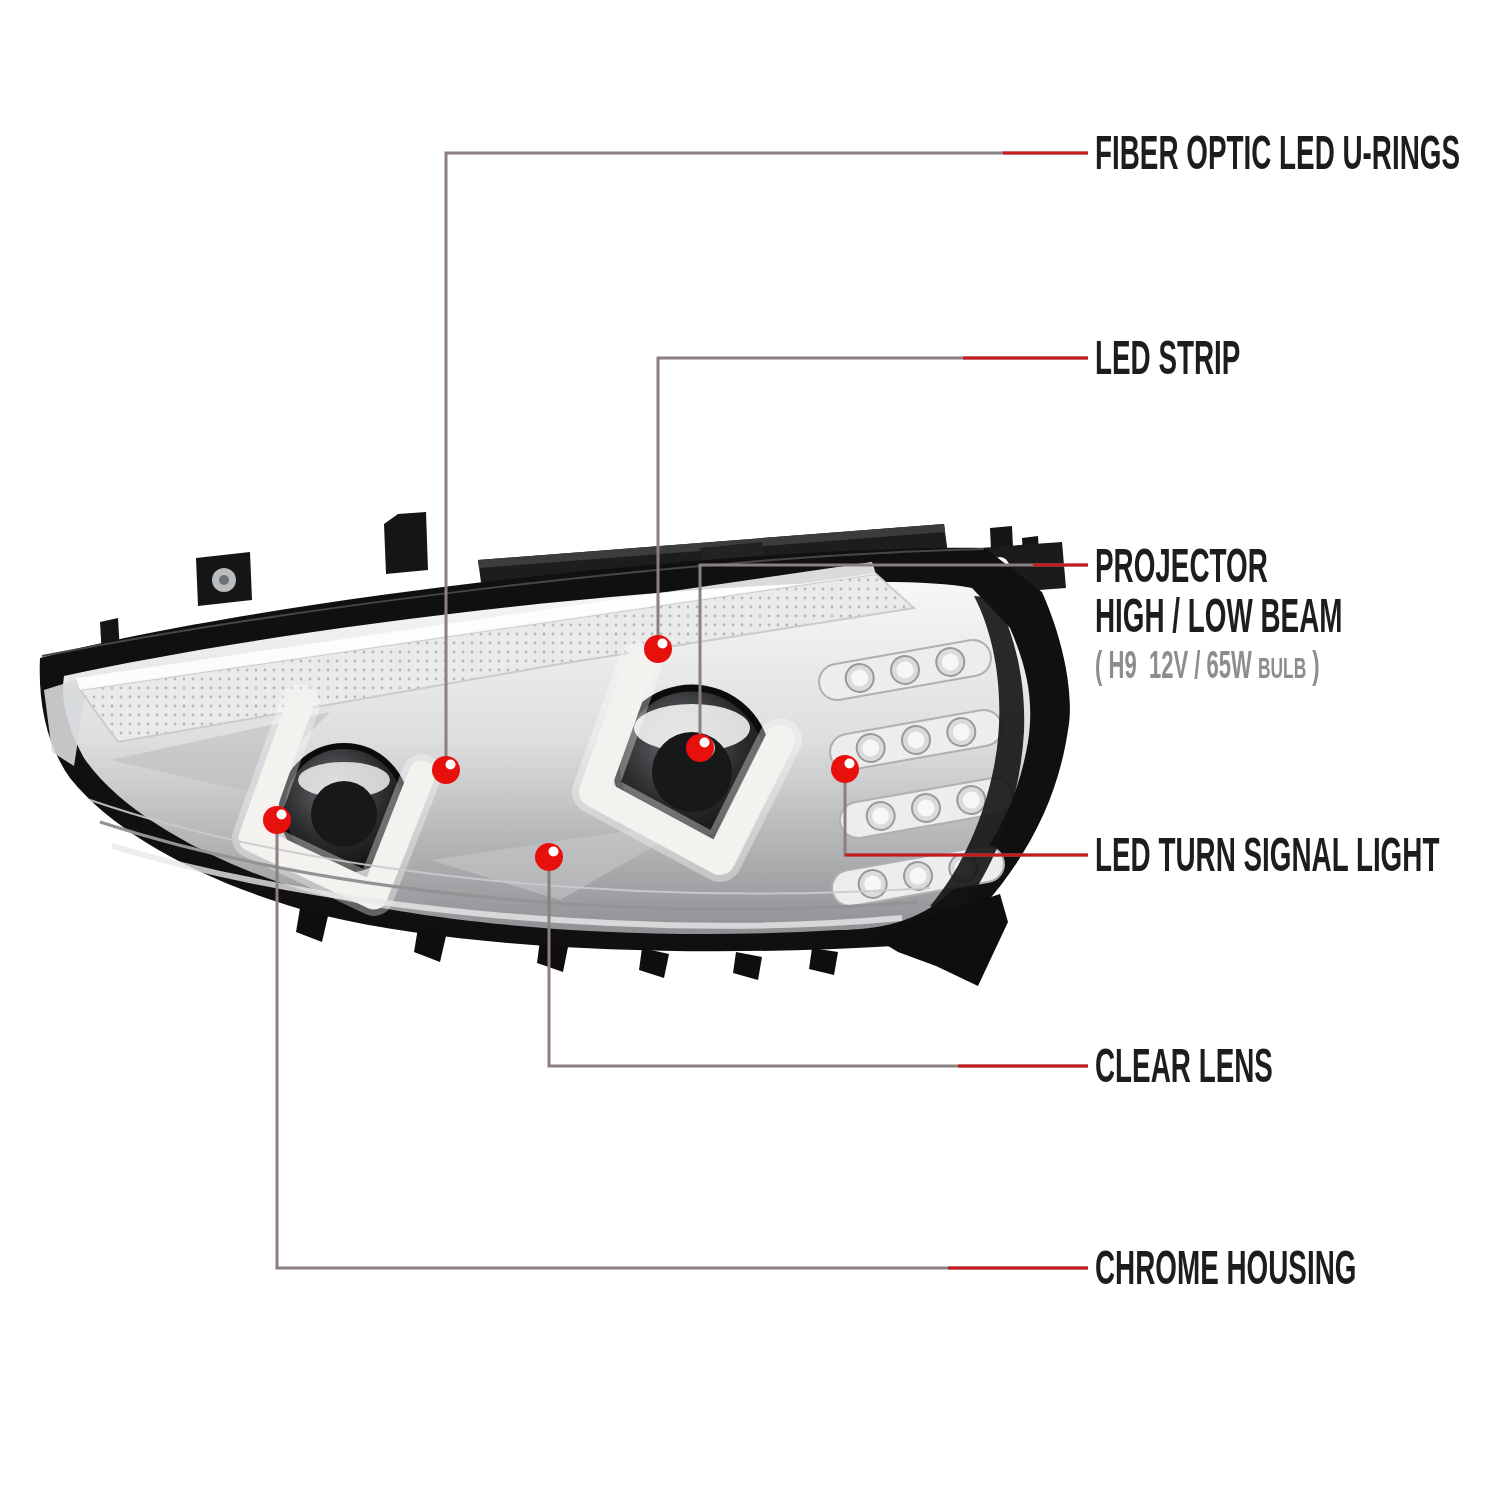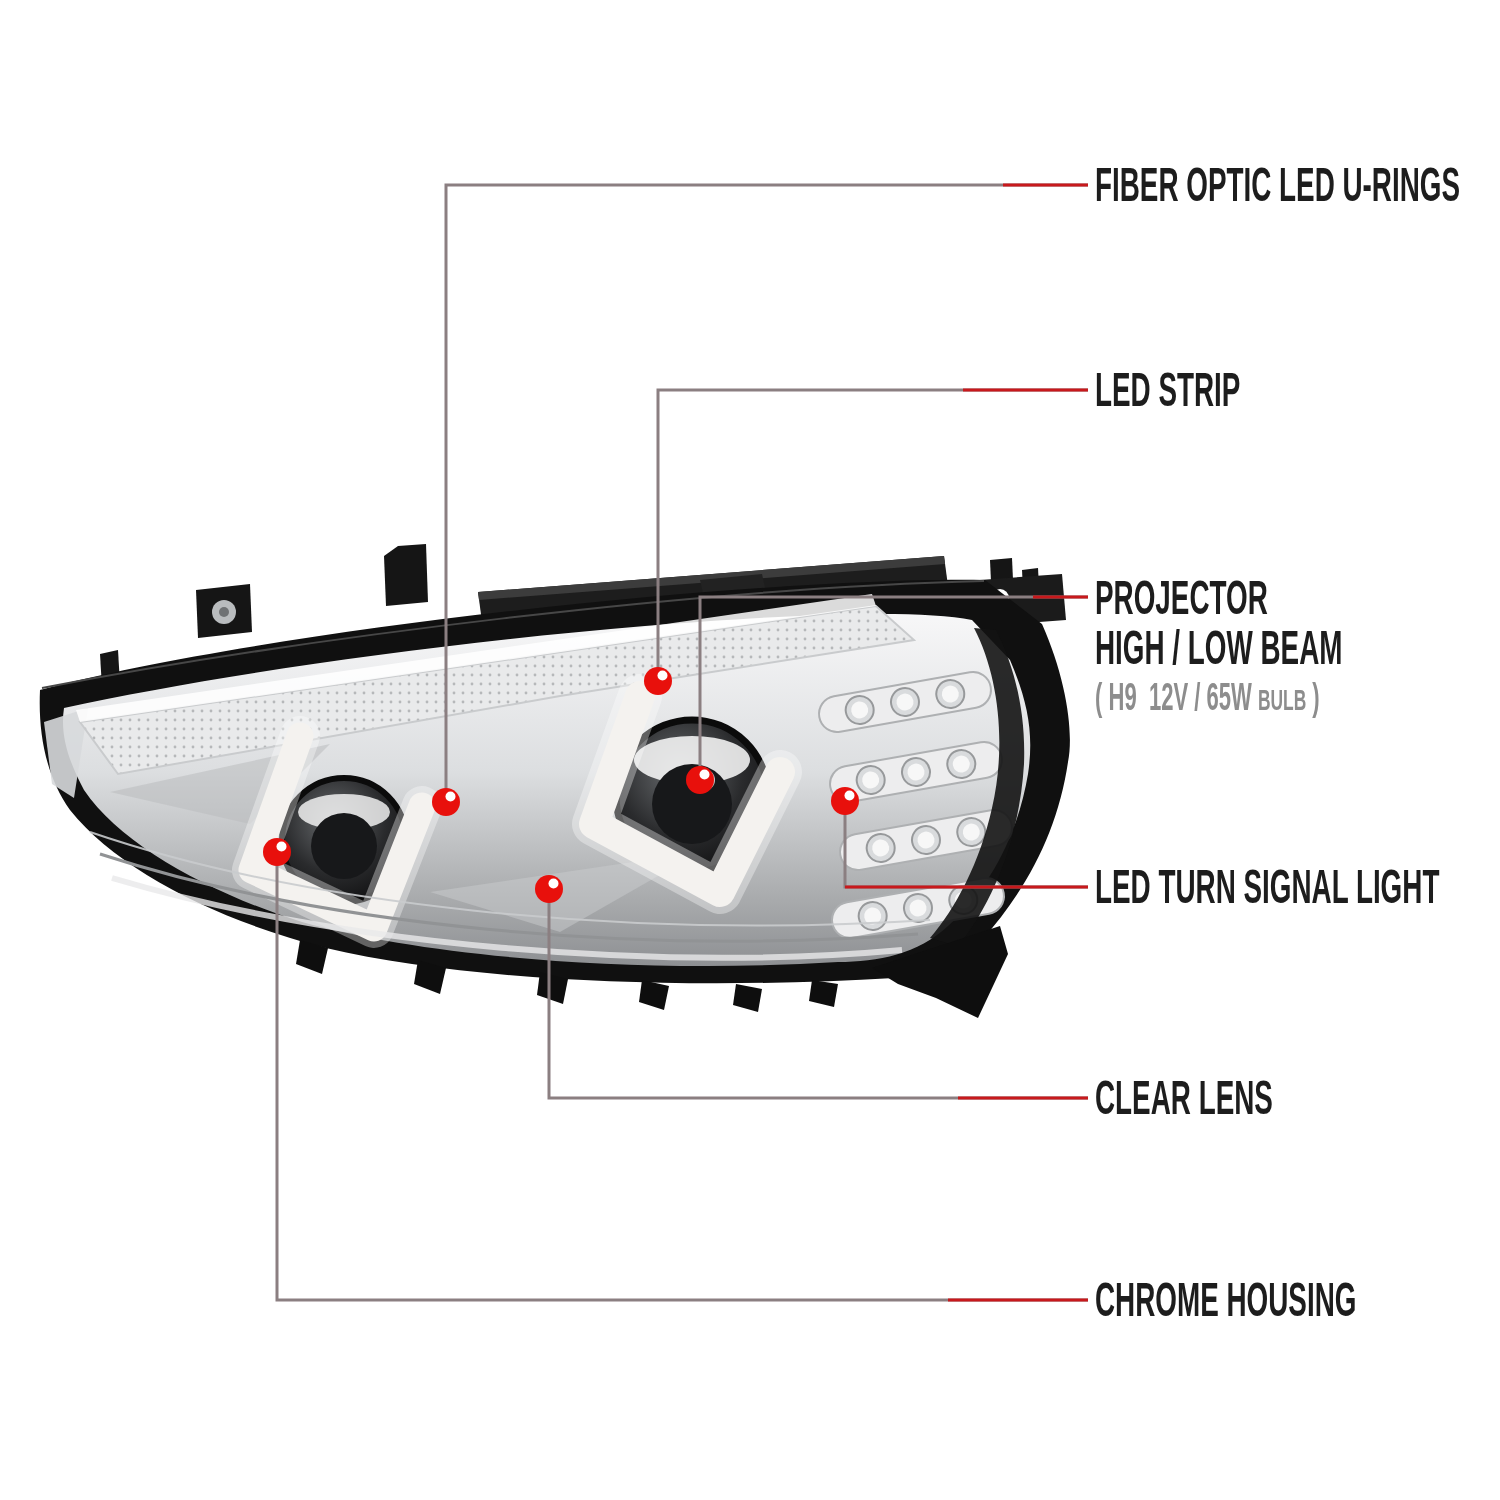--- a/index.html
+++ b/index.html
@@ -1,18 +1,18 @@
 <!DOCTYPE html>
 <html><head>
 <meta charset="utf-8">
 <style>
   html,body{margin:0;padding:0;background:#fff;}
   body{width:1500px;height:1500px;overflow:hidden;}
   .stage{position:relative;width:1500px;height:1103px;background:#fff;
-         font-family:"Liberation Sans",sans-serif;margin-top:32px;}
+         font-family:"Liberation Sans",sans-serif;}
   #scene{position:absolute;left:0;top:0;}
   .label{position:absolute;left:1095px;color:#1d1d1d;
          font:700 48px/50px "Liberation Sans",sans-serif;
          letter-spacing:0px;white-space:nowrap;
          transform:scaleX(0.58);transform-origin:left top;}
   .c1{top:128px;} .c2{top:333px;} .c3{top:541px;}
   .c4{top:830px;} .c5{top:1041px;} .c6{top:1243px;}
   .c3 .t{line-height:50px;}
   .spec{font-size:38px;line-height:48px;color:#8d8d8d;font-weight:700;}
   .sp{white-space:pre;}

